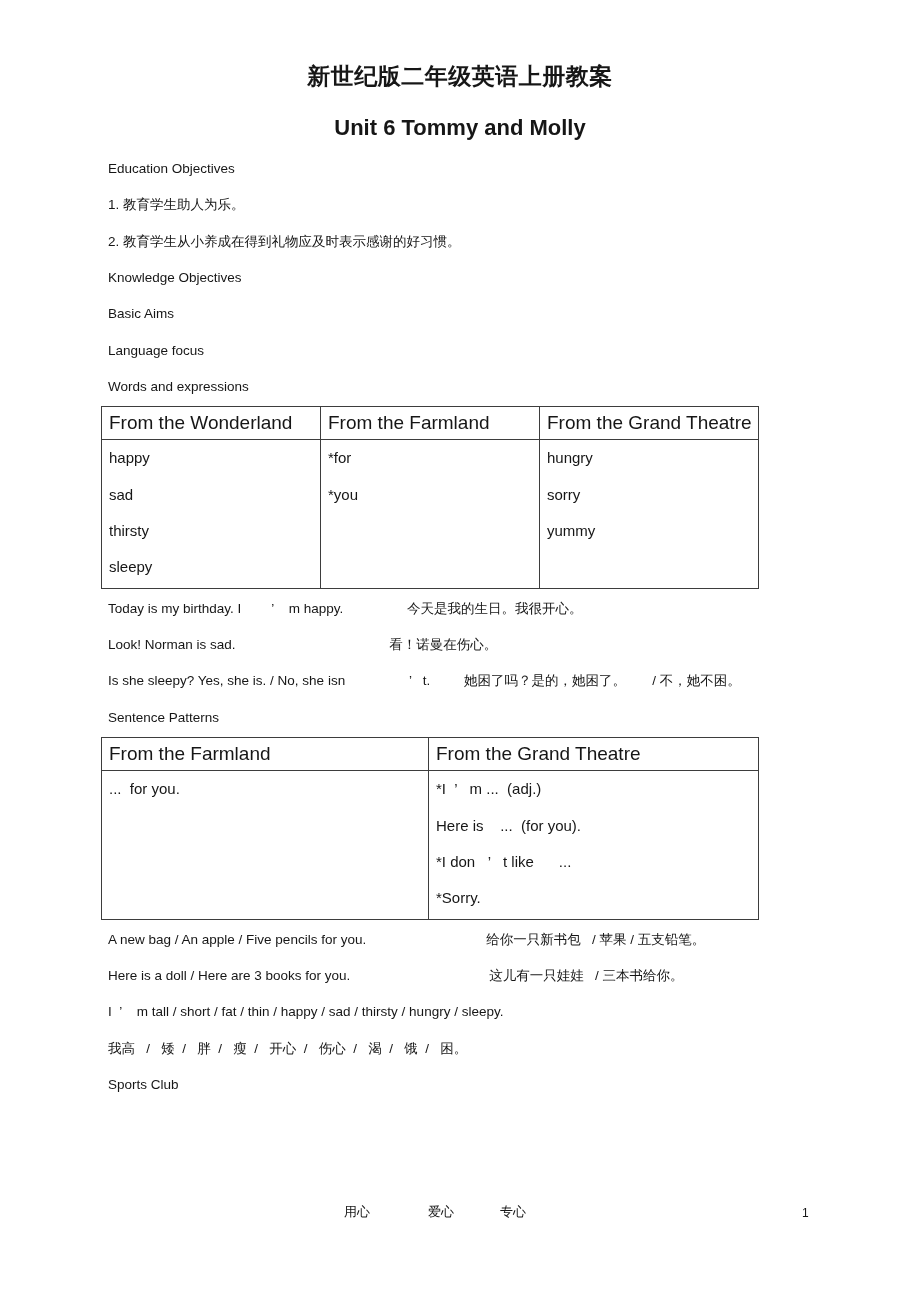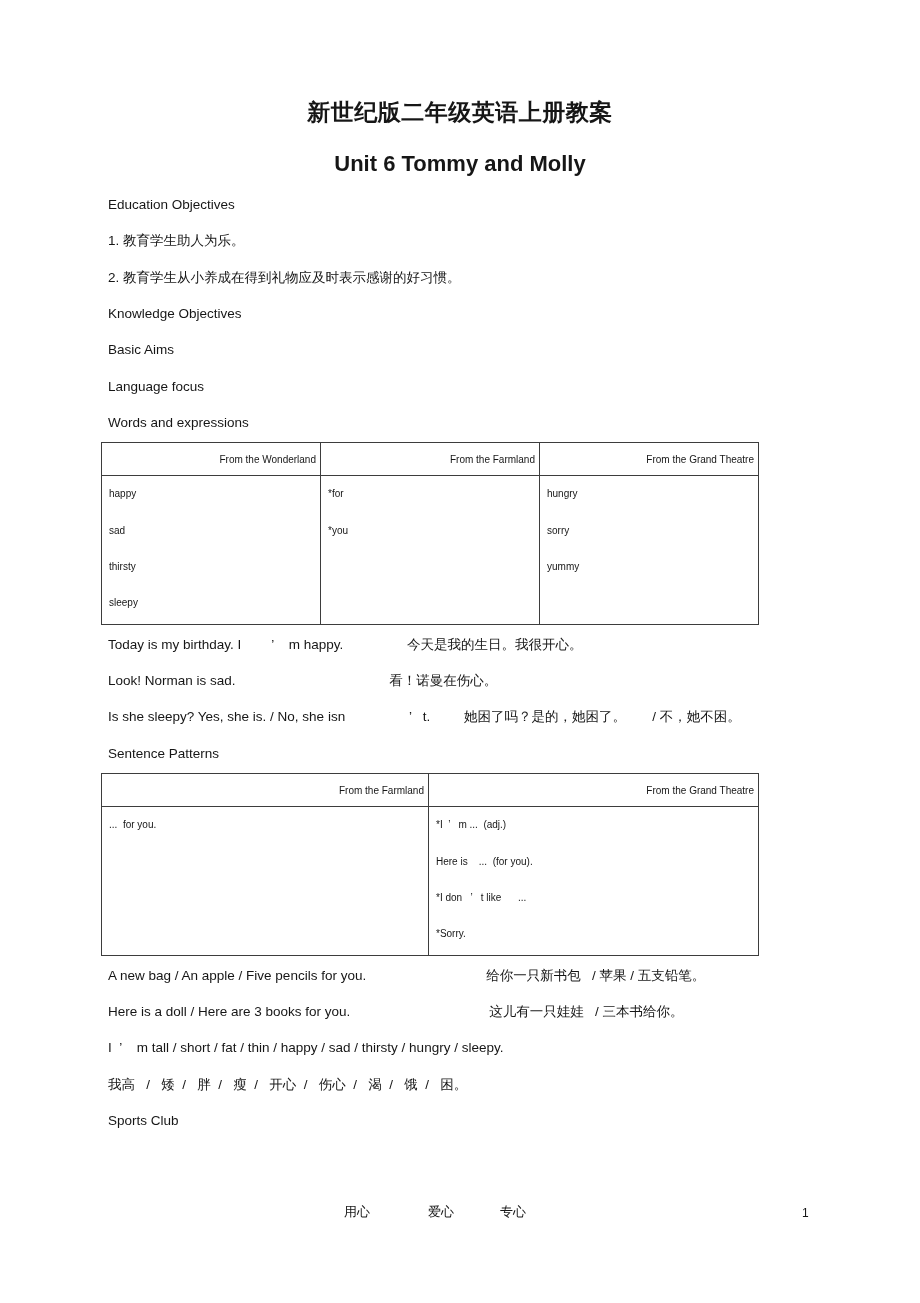--- a/index.html
+++ b/index.html
@@ -8,21 +8,21 @@
     position: relative;
     width: 920px;
     height: 1303px;
     background: #ffffff;
     color: #161616;
     font-family: "Liberation Sans", "DejaVu Sans", sans-serif;
     overflow: hidden;
   }
   .doc-title {
     margin: 0;
-    padding-top: 100px;
+    padding-top: 64px;
     font-size: 23px;
     line-height: 25px;
     font-weight: 700;
     text-align: center;
     letter-spacing: 0.5px;
     font-family: Liberation Serif, serif;
   }
   .unit-title {
     margin: 28px 0 0 0;
     font-size: 22px;
@@ -43,35 +43,35 @@
     border-collapse: collapse;
     table-layout: fixed;
     margin: 1px 0 2px -7px;
     width: 657px;
   }
   th, td {
     border: 1.4px solid #3d3d3d;
   }
   th {
     font-weight: 400;
-    text-align: right;
-    font-size: 10px;
+    text-align: left;
+    font-size: 19px;
     height: 33px;
     vertical-align: middle;
     padding: 0 4px 0 7px;
     white-space: pre-wrap;
   }
   td {
     vertical-align: top;
     padding: 0 4px 2px 7px;
   }
   td p {
     margin: 0;
     line-height: 36.35px;
-    font-size: 10px;
+    font-size: 15px;
     white-space: pre-wrap;
   }
   .words-table col.c { width: 219px; }
   .patterns-table col.p1 { width: 327px; }
   .patterns-table col.p2 { width: 330px; }
   .footer {
     position: absolute;
     left: 0;
     top: 1202px;
     width: 920px;

